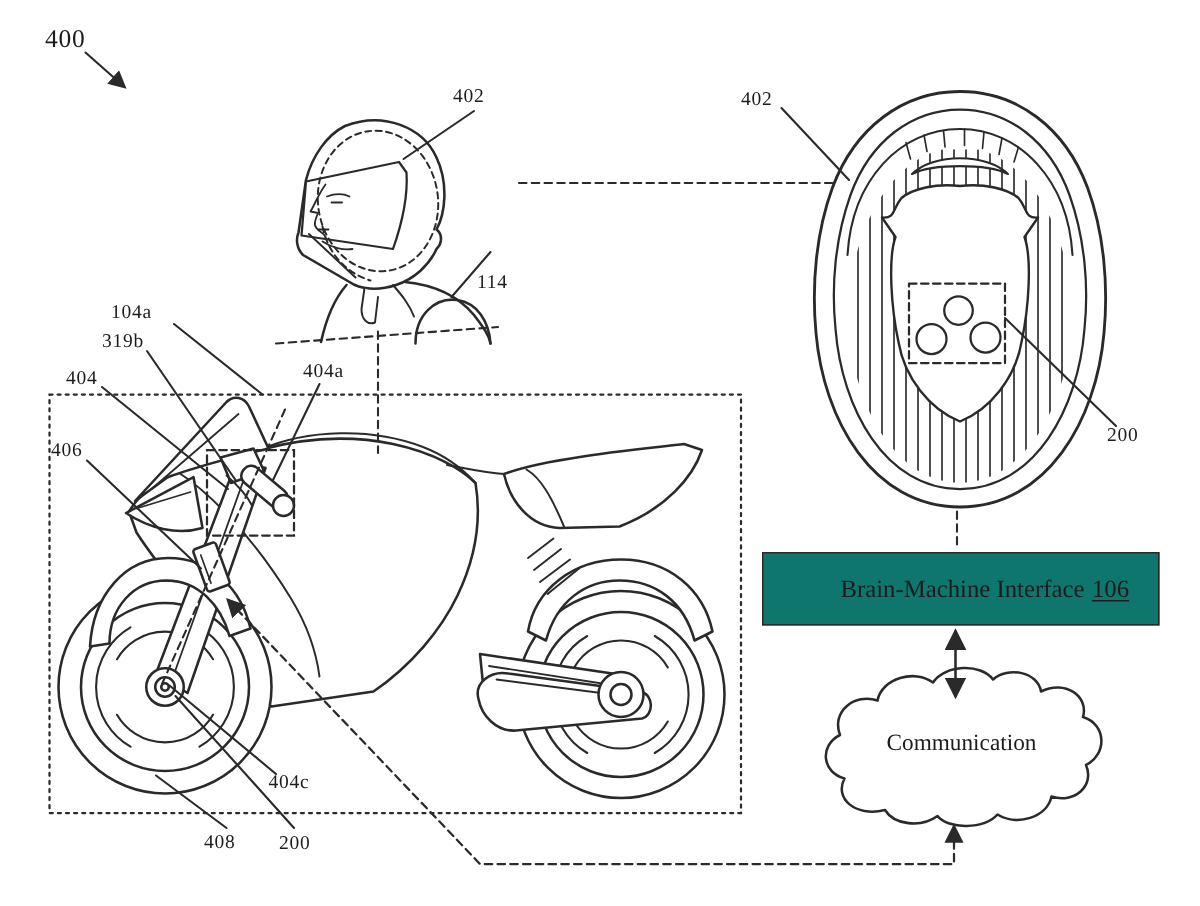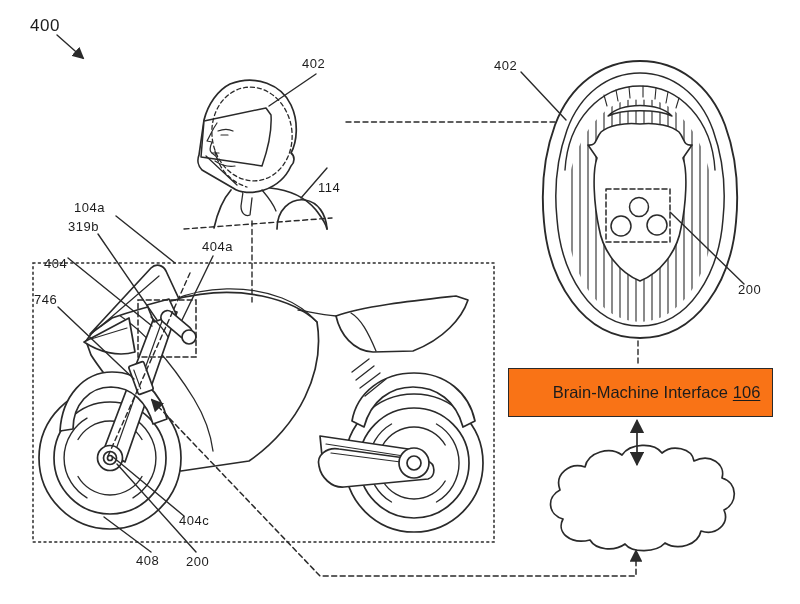--- a/index.html
+++ b/index.html
@@ -1,37 +1,37 @@
 <!DOCTYPE html>
 <html><head>
 <meta charset="utf-8">
 <style>
   html,body{margin:0;padding:0;background:#ffffff;}
   .canvas{
     position:relative;width:800px;height:587px;background:#ffffff;overflow:hidden;
-    font-family:Liberation Sans, sans-serif;color:#1c1c1c;
+    font-family:Liberation Serif, serif;color:#1c1c1c;
   }
   .canvas svg{position:absolute;left:0;top:0;}
   .callout{position:absolute;font-size:13px;letter-spacing:.5px;color:#1c1c1c;white-space:nowrap;}
   #c400{left:30px;top:16px;font-size:17px;}
   #c402r{left:302px;top:56px;}
   #c114{left:318px;top:151px;margin-top:29px;}
   #c104a{left:74px;top:200px;}
   #c404b{left:68px;top:219px;}
-  #c404{left:44px;top:256px;}
+  #c404{left:44px;top:244px;}
   #c406{left:34px;top:292px;}
   #c404a{left:202px;top:239px;}
   #c404c{left:179px;top:513px;}
   #c408{left:136px;top:553px;}
   #c410{left:186px;top:554px;}
   #c402h{left:494px;top:58px;}
   #c108{left:738px;top:282px;}
   .refbox{
     position:absolute;left:508px;top:368px;width:265px;height:49px;
-    border:1.7px solid #2a2a2a;background:#f97316;box-sizing:border-box;
+    border:1.7px solid #2a2a2a;background:#0f766e;box-sizing:border-box;
     display:flex;align-items:center;justify-content:center;
     font-size:16.5px;
     padding-left:32px;
   }
   .cloud-text{
     position:absolute;left:568px;top:486px;width:146px;text-align:center;
     font-size:15.5px;line-height:1.3;
   }
   .u{text-decoration:underline;text-underline-offset:2px;}
   .sp{display:inline-block;width:5px;}
@@ -226,30 +226,31 @@
     <line x1="744" y1="284" x2="670" y2="212"></line>
   </g>
 </svg>
 
 <div class="callout" id="c400">400</div>
 <div class="callout" id="c402r">402</div>
 <div class="callout" id="c114">114</div>
 <div class="callout" id="c104a">104a</div>
 <div class="callout" id="c404b">319b</div>
 <div class="callout" id="c404">404</div>
-<div class="callout" id="c406">746</div>
+<div class="callout" id="c406">406</div>
 <div class="callout" id="c404a">404a</div>
 <div class="callout" id="c404c">404c</div>
 <div class="callout" id="c408">408</div>
 <div class="callout" id="c410">200</div>
 <div class="callout" id="c402h">402</div>
 <div class="callout" id="c108">200</div>
 
 <div class="refbox">
   <span>Brain-Machine Interface</span>
       <span class="sp"></span>
       <span class="u">106</span>
 </div>
 
 <div class="cloud-text">
+  <div>Communication</div>
 </div>
 
 </div>
 
 </body></html>

